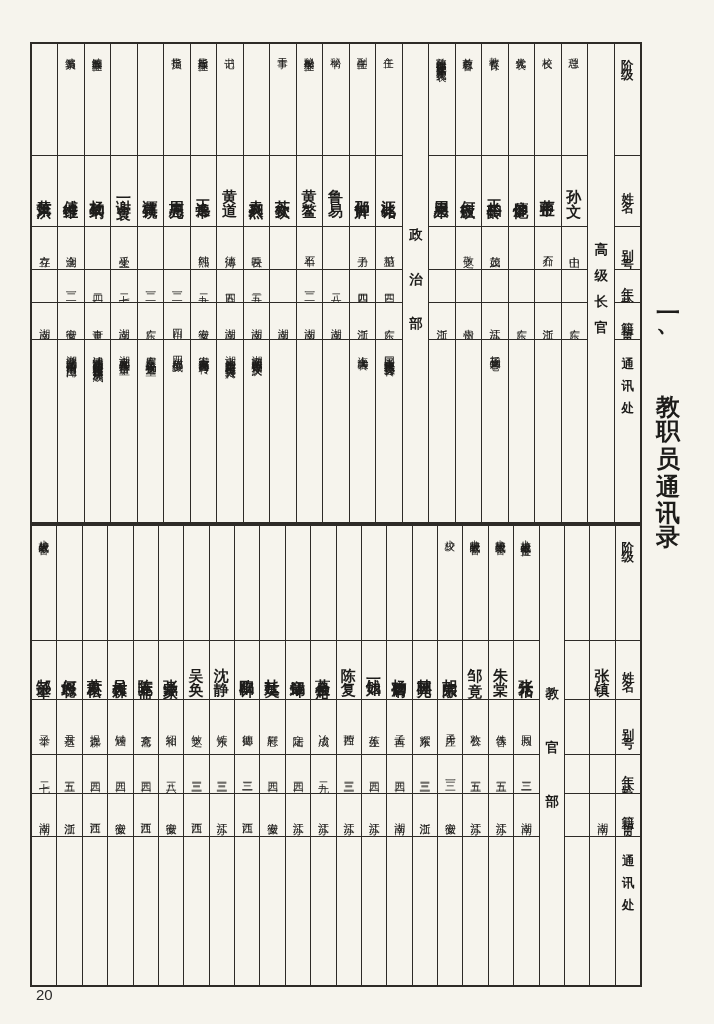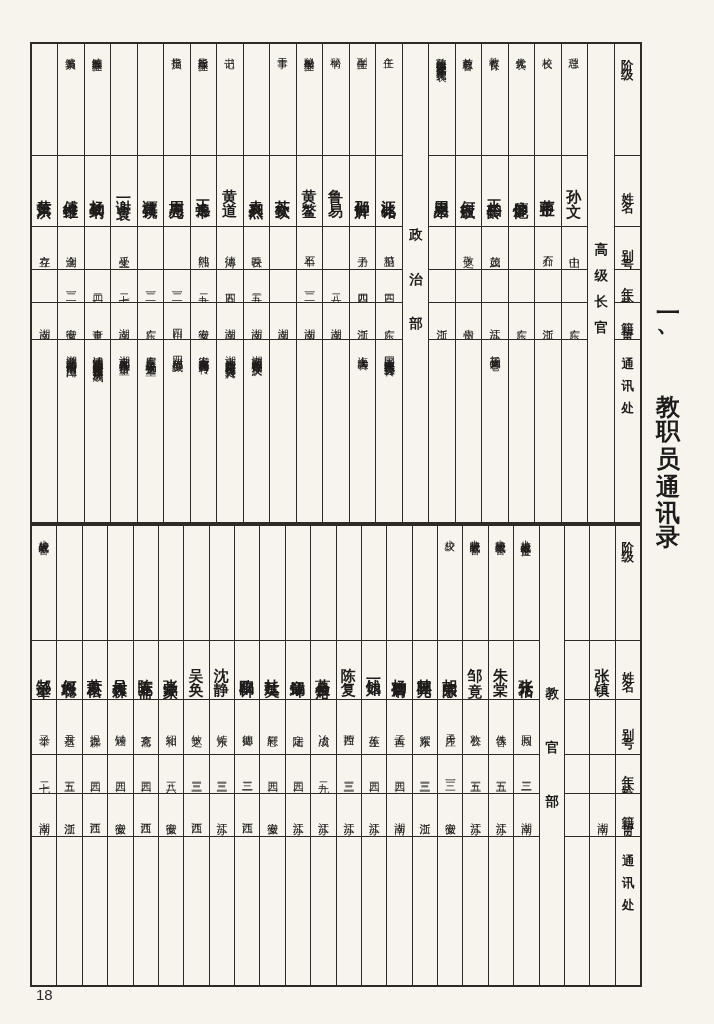--- a/index.html
+++ b/index.html
@@ -935,14 +935,14 @@
         </div>
         <div class="cell origin" style="height: 42px;">
           <span class="vtext">湖南</span>
         </div>
         <div class="cell address" style="height: 148px;">
           <span class="vtext"></span>
         </div>
       </div>
     </div>
 
-  <div class="page-number">18</div>
+  <div class="page-number">20</div>
 </div>
 
 </body></html>

